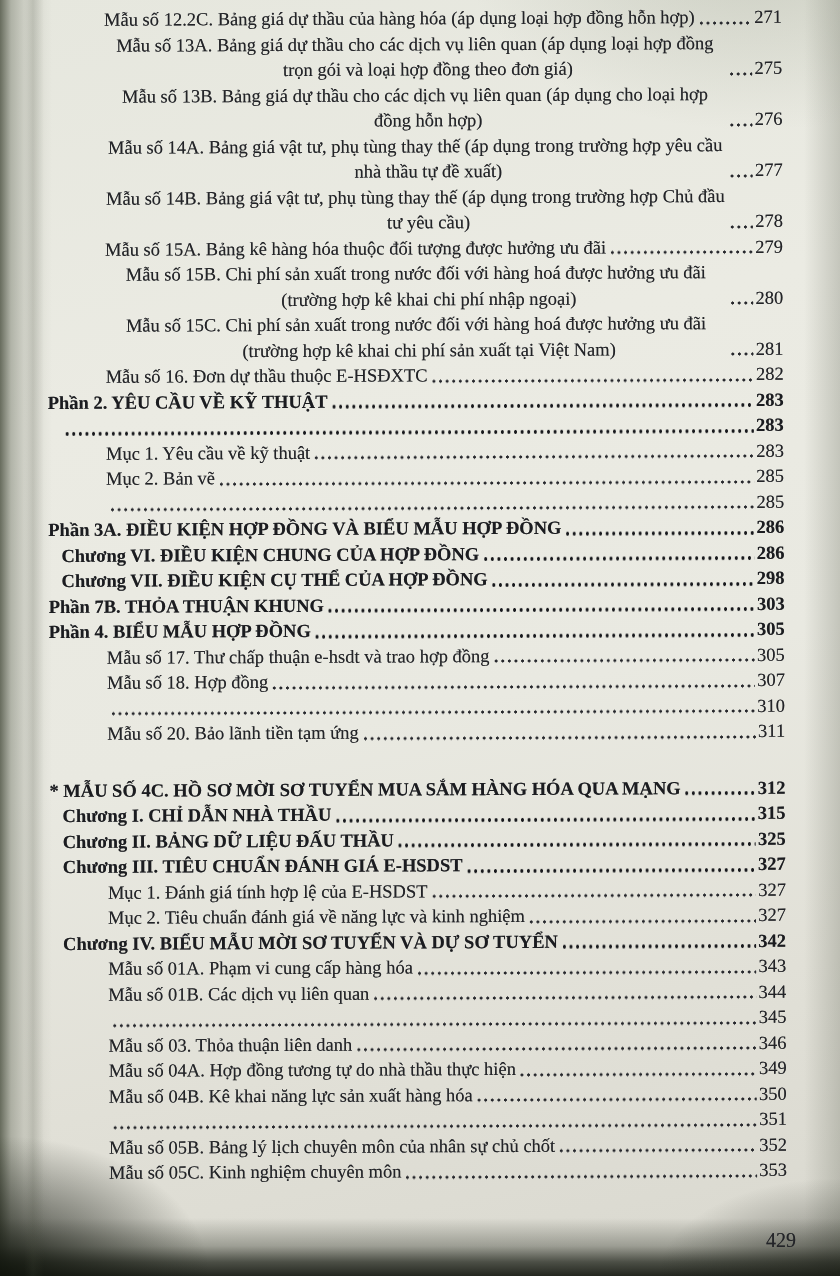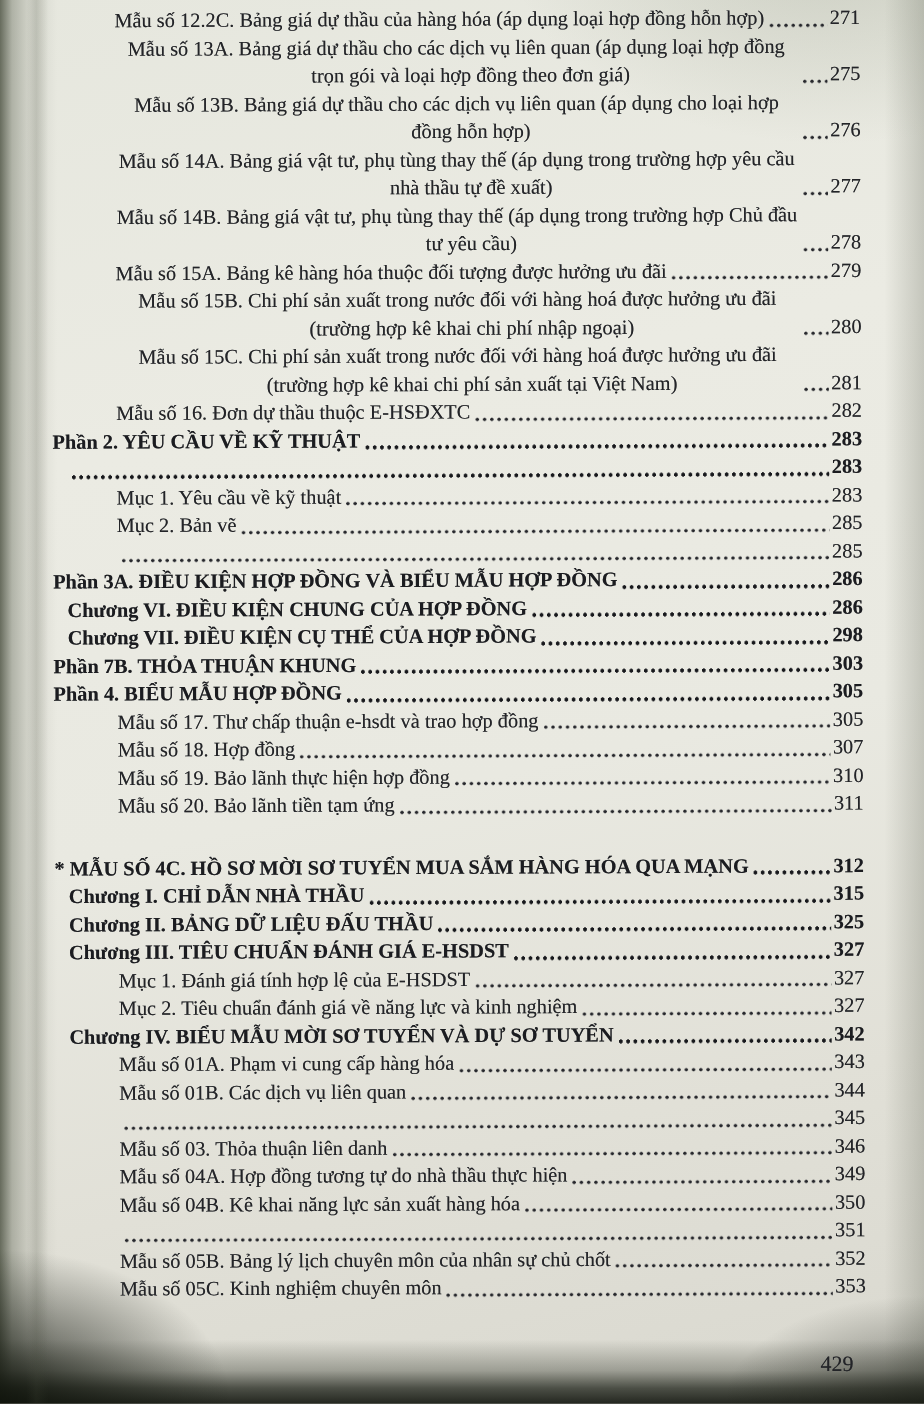--- a/index.html
+++ b/index.html
@@ -77,21 +77,21 @@
 
   .level-part .leader,
   .level-chapter .leader {
     background-image: radial-gradient(circle, #17181c 1.45px, rgba(0,0,0,0) 1.8px);
   }
 
   .gap-before { margin-top: 31px; }
 
   .folio {
     position: absolute;
-    right: 64px;
+    right: 44px;
     bottom: 24px;
     font-size: 20px;
     color: #232428;
     text-shadow: 0 0 0.4px rgba(35,36,40,0.55);
   }
 
   
   .crease {
     position: absolute;
     top: 0; bottom: 0;
@@ -225,21 +225,20 @@
     <span class="entry-page">305</span>
   </div>
 
   <div class="toc-entry level-item">
     <span class="entry-text">Mẫu số 18. Hợp đồng</span>
     <span class="leader"></span>
     <span class="entry-page">307</span>
   </div>
 
   <div class="toc-entry level-item">
-    <span class="entry-text">Mẫu số 19. Bảo lãnh thực hiện hợp đồng</span>
     <span class="leader"></span>
     <span class="entry-page">310</span>
   </div>
 
   <div class="toc-entry level-item">
     <span class="entry-text">Mẫu số 20. Bảo lãnh tiền tạm ứng</span>
     <span class="leader"></span>
     <span class="entry-page">311</span>
   </div>
 

